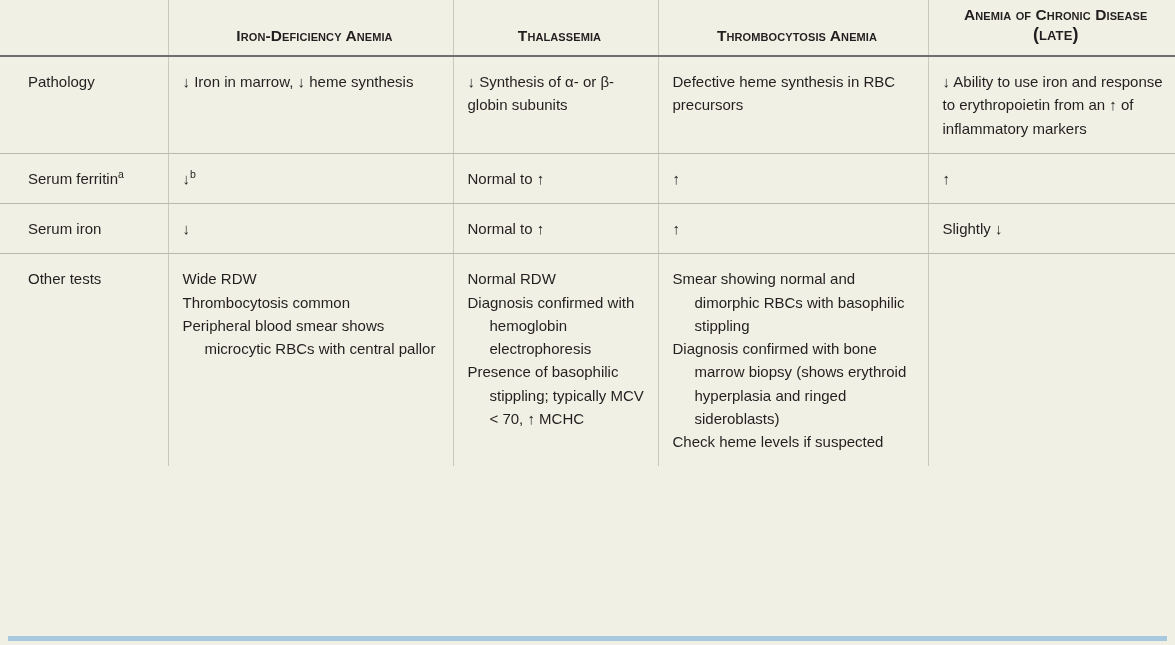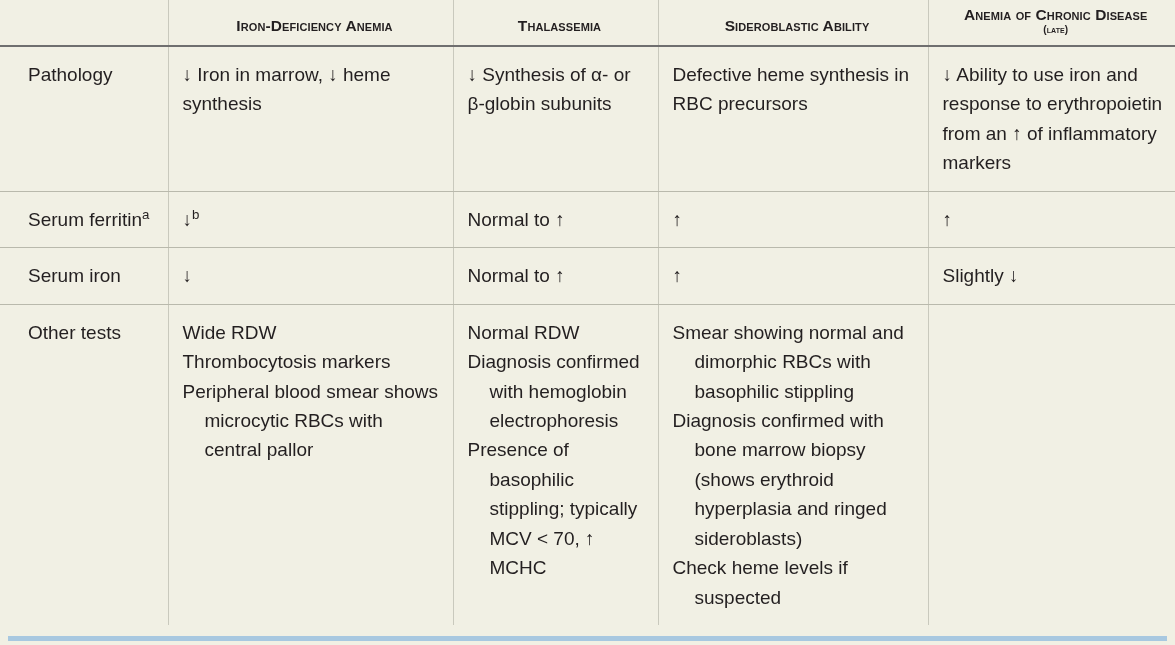--- a/index.html
+++ b/index.html
@@ -40,32 +40,32 @@
     letter-spacing: 0.1px;
     text-align: center;
     border: none;
   }
   thead th.blank { }
   .sc {
     font-variant: small-caps;
   }
   .hdr-line2 {
     display: block;
-    font-size: 10px;
+    font-size: 18px;
   }
   thead tr.head-rule th {
     border-bottom: 2px solid #6f6f6f;
     height: 0;
     padding: 0;
   }
 
   tbody td {
     vertical-align: top;
     padding: 13px 10px 13px 10px;
-    font-size: 19px;
+    font-size: 15px;
     line-height: 1.55;
     border-bottom: 1px solid #b9b9ac;
     border-right: 1px solid #c9c9bd;
   }
   tbody td:last-child { border-right: none; }
   tbody tr:last-child td { border-bottom: none; }
   tbody td.rowlabel {
     border-right: 1px solid #c9c9bd;
     padding-left: 28px;
   }
@@ -106,21 +106,21 @@
         <col class="c1">
         <col class="c2">
         <col class="c3">
         <col class="c4">
     </colgroup>
     <thead>
       <tr>
         <th class="blank colsep"></th>
         <th class="sc colsep">Iron-Deficiency Anemia</th>
         <th class="sc colsep">Thalassemia</th>
-        <th class="sc colsep">Sideroblastic Ability</th>
+        <th class="sc colsep">Thrombocytosis Anemia</th>
         <th class="sc">
           <span>Anemia of Chronic Disease</span>
           <span class="hdr-line2">(late)</span>
         </th>
       </tr>
       <tr class="head-rule">
         <th></th>
         <th></th>
         <th></th>
         <th></th>
@@ -170,21 +170,21 @@
             <span class="plain">↑</span>
           </td>
           <td class="cell">
             <span class="plain">Slightly ↓</span>
           </td>
         </tr>
         <tr>
           <td class="rowlabel"><span>Other tests</span></td>
           <td class="cell">
             <span class="hang">Wide RDW</span>
-            <span class="hang">Thrombocytosis markers</span>
+            <span class="hang">Thrombocytosis common</span>
             <span class="hang">Peripheral blood smear shows microcytic RBCs with central pallor</span>
           </td>
           <td class="cell">
             <span class="hang">Normal RDW</span>
             <span class="hang">Diagnosis confirmed with hemoglobin electrophoresis</span>
             <span class="hang">Presence of basophilic stippling; typically MCV &lt; 70, ↑ MCHC</span>
           </td>
           <td class="cell">
             <span class="hang">Smear showing normal and dimorphic RBCs with basophilic stippling</span>
             <span class="hang">Diagnosis confirmed with bone marrow biopsy (shows erythroid hyperplasia and ringed sideroblasts)</span>

